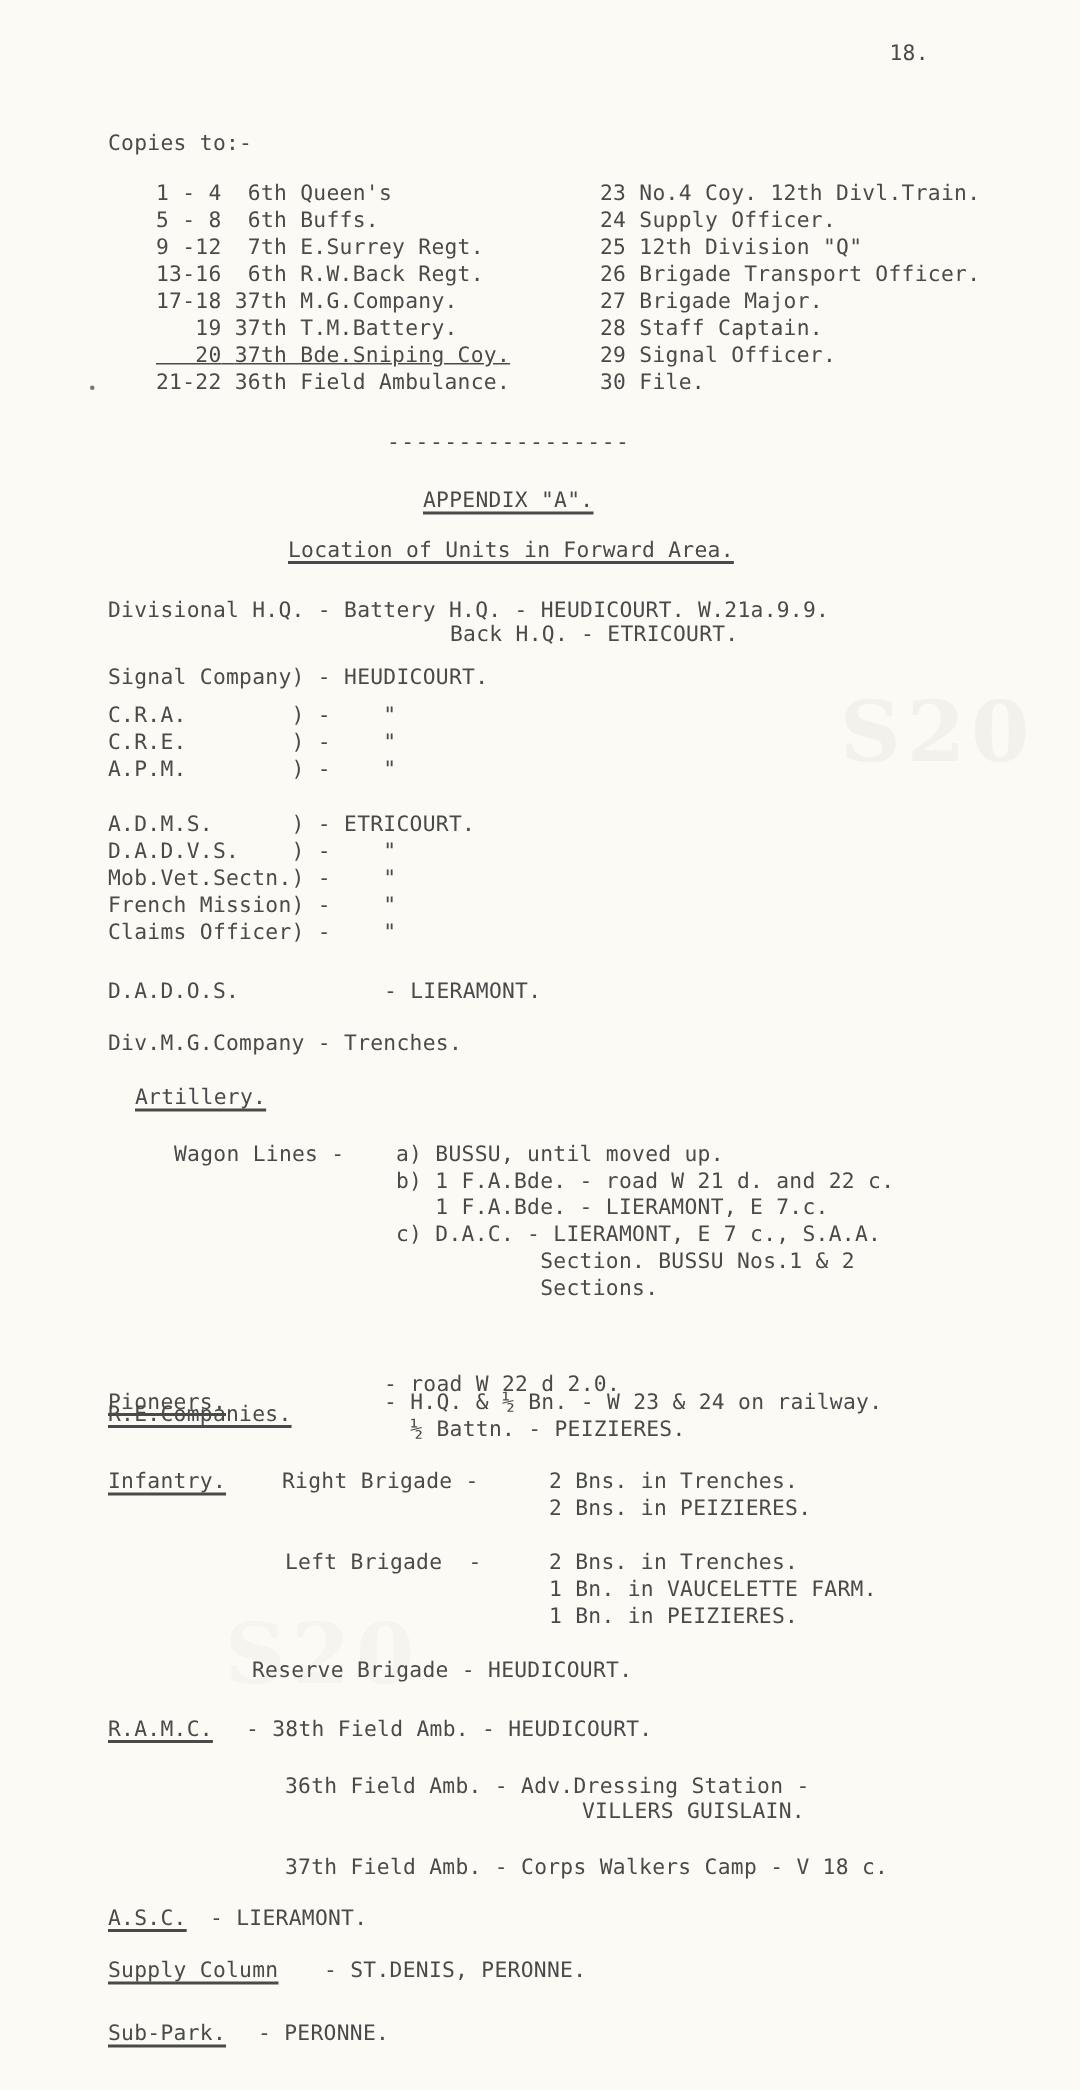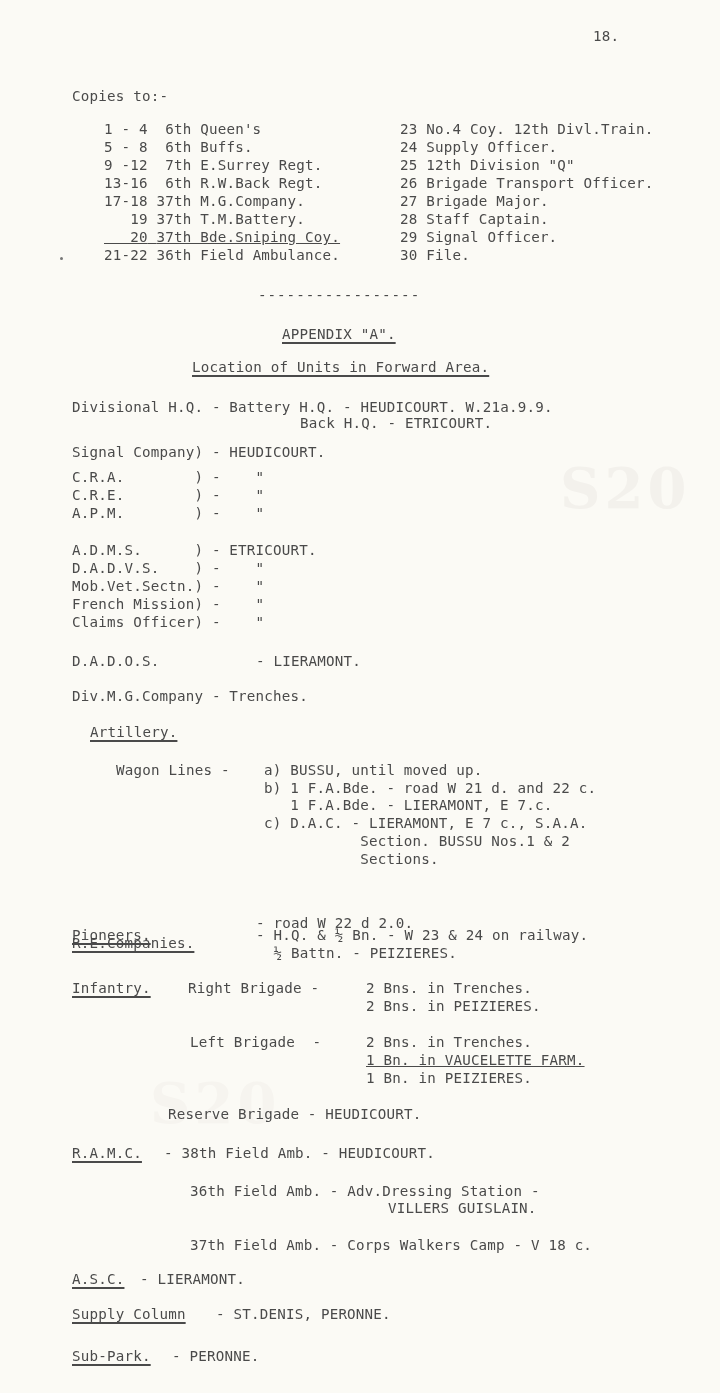--- a/index.html
+++ b/index.html
@@ -97,21 +97,21 @@
 <div class="t" style="left:256px; top:927px;">- H.Q. &amp; ½ Bn. - W 23 &amp; 24 on railway.</div>
 <div class="t" style="left:256px; top:945px;">  ½ Battn. - PEIZIERES.</div>
 
 <div class="t u" style="left:72px; top:980px;">Infantry.</div>
 <div class="t" style="left:188px; top:980px;">Right Brigade -</div>
 <div class="t" style="left:366px; top:980px;">2 Bns. in Trenches.</div>
 <div class="t" style="left:366px; top:998px;">2 Bns. in PEIZIERES.</div>
 
 <div class="t" style="left:190px; top:1034px;">Left Brigade  -</div>
 <div class="t" style="left:366px; top:1034px;">2 Bns. in Trenches.</div>
-<div class="t" style="left:366px; top:1052px;text-decoration:underline;">1 Bn. in VAUCELETTE FARM.</div>
+<div class="t" style="left:366px; top:1052px;">1 Bn. in VAUCELETTE FARM.</div>
 <div class="t" style="left:366px; top:1070px;">1 Bn. in PEIZIERES.</div>
 
 <div class="t" style="left:168px; top:1106px;">Reserve Brigade - HEUDICOURT.</div>
 
 <div class="t u" style="left:72px; top:1145px;">R.A.M.C.</div>
 <div class="t" style="left:164px; top:1145px;">- 38th Field Amb. - HEUDICOURT.</div>
 <div class="t" style="left:190px; top:1183px;">36th Field Amb. - Adv.Dressing Station -</div>
 <div class="t" style="left:388px; top:1200px;">VILLERS GUISLAIN.</div>
 <div class="t" style="left:190px; top:1237px;">37th Field Amb. - Corps Walkers Camp - V 18 c.</div>
 

